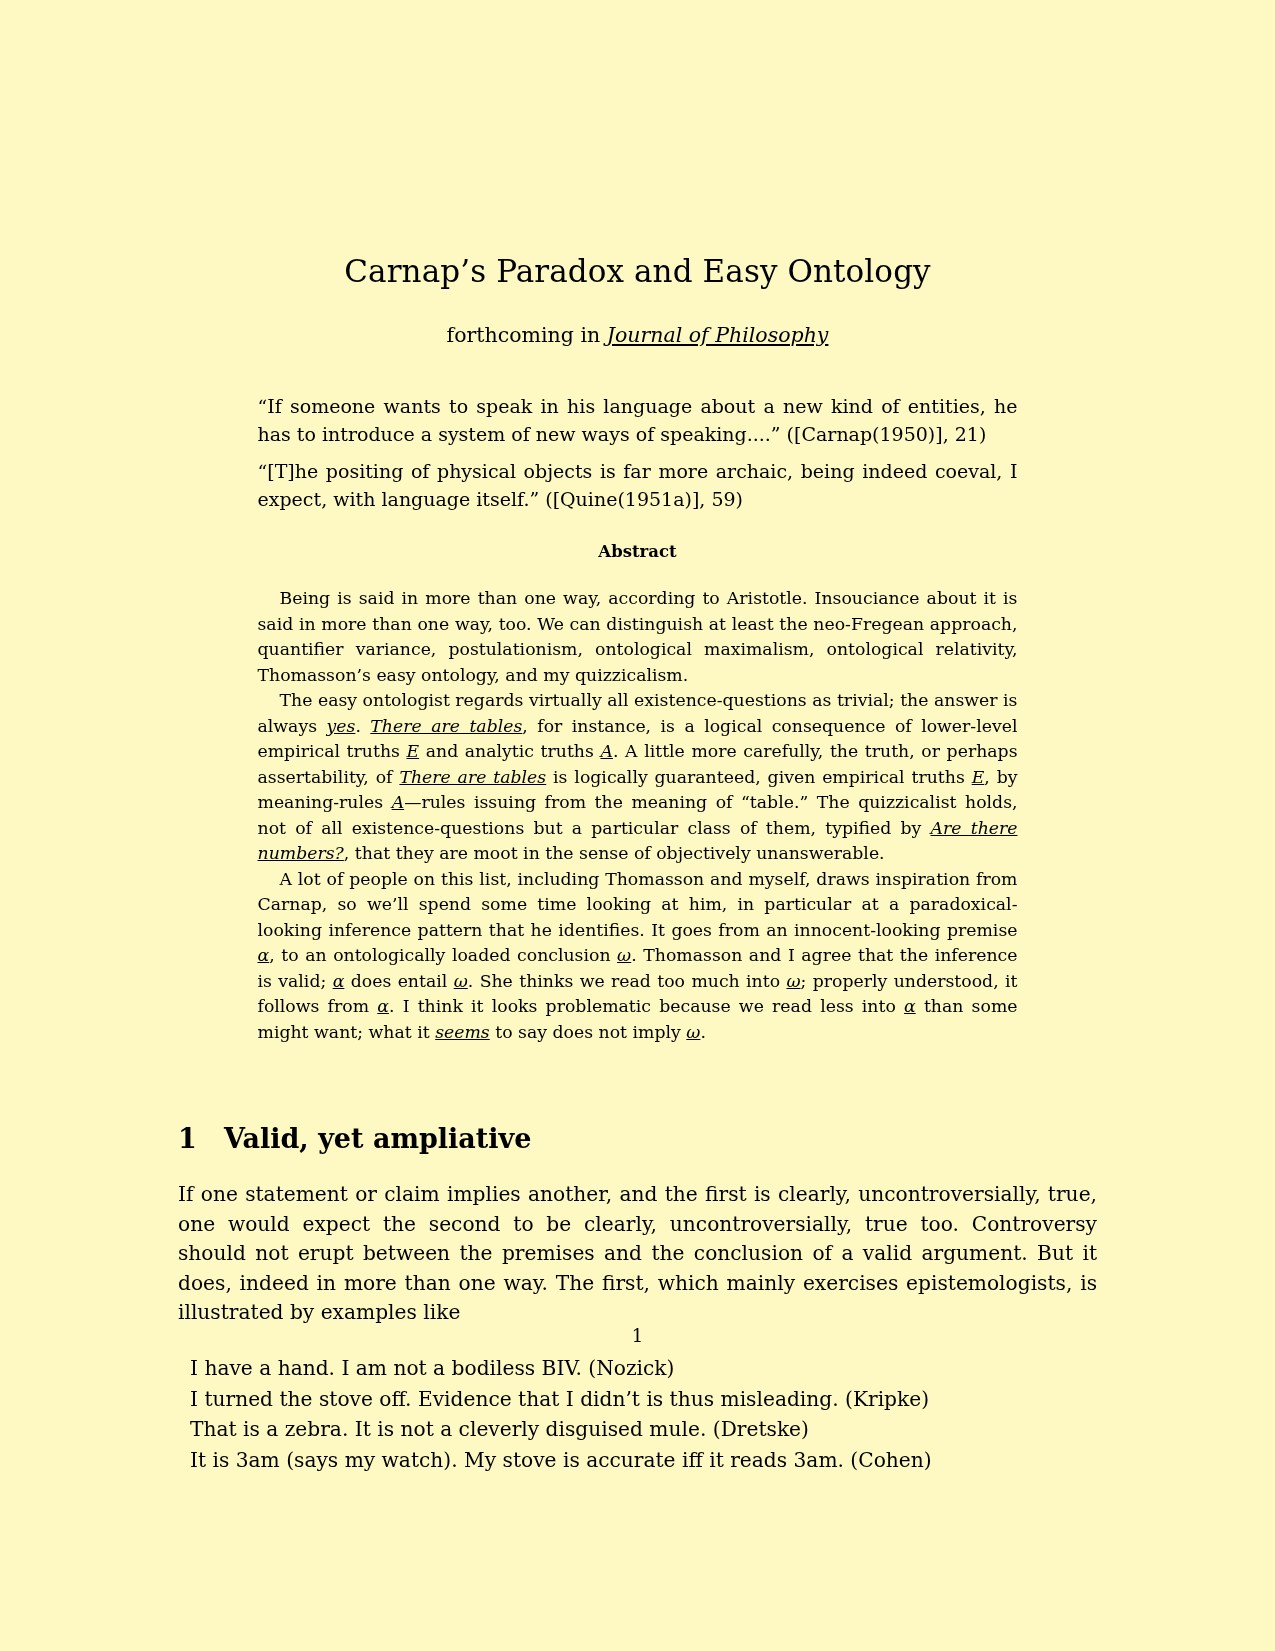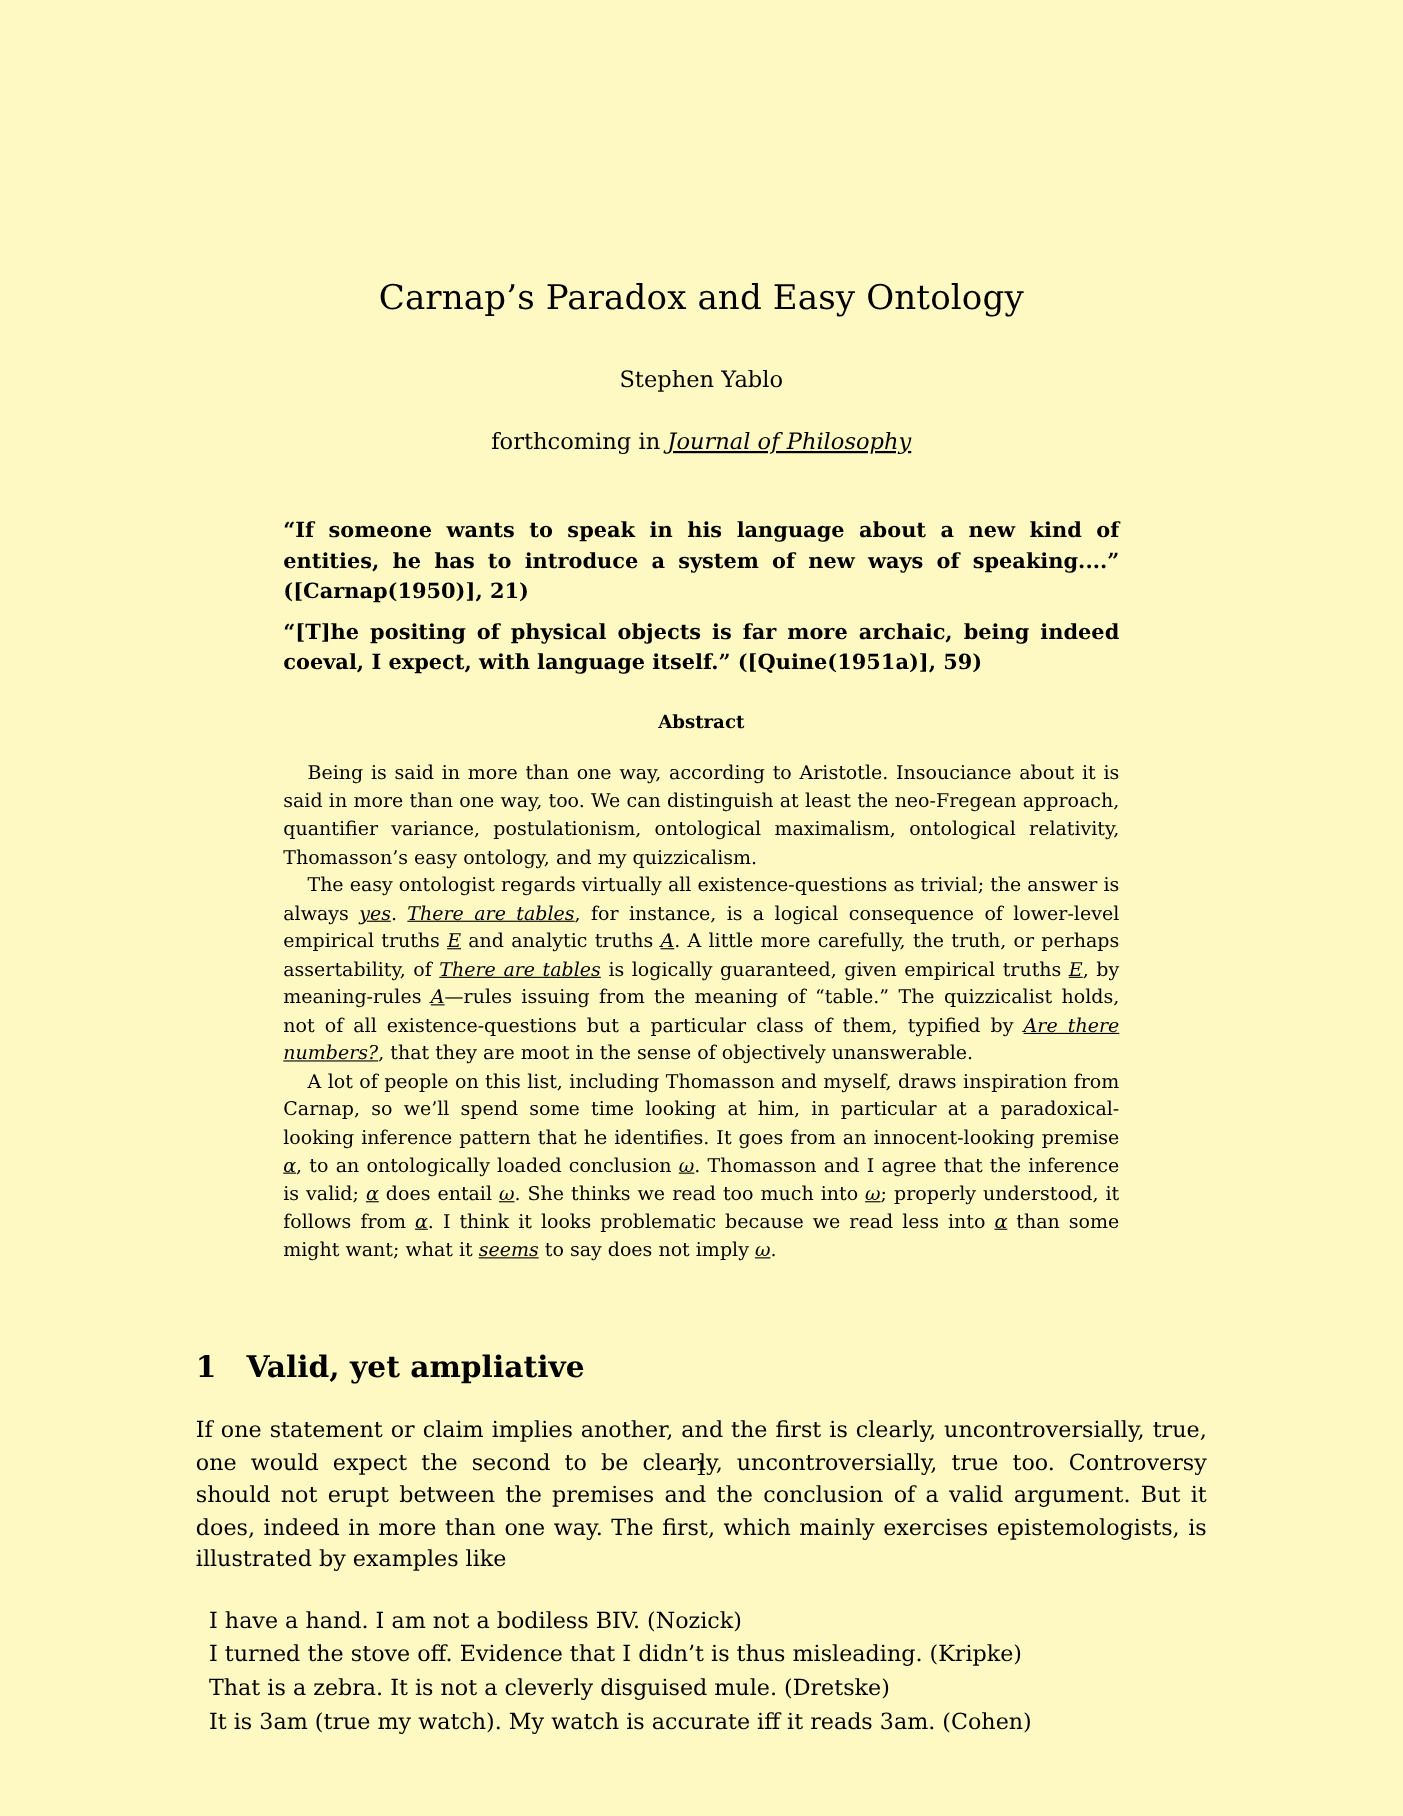--- a/index.html
+++ b/index.html
@@ -48,24 +48,23 @@
   .journal {
     text-align: center;
     font-size: 20.5px;
     margin: 0;
     padding-top: 32px;
   }
   .journal .it { font-style: italic; }
 
   
   .epigraphs {
-    margin: 10px auto;
+    margin: 0 auto;
     width: 760px;
     padding-top: 46px;
-    font-weight: bold;
   }
   .epi {
     font-size: 19px;
     line-height: 1.47;
     text-align: justify;
     text-justify: inter-word;
     margin: 0 0 9px 0;
     hyphens: none;
   }
 
@@ -140,21 +139,20 @@
   .it { font-style: italic; text-decoration: underline; }
 </style>
 </head>
 <body>
 
 <div class="page">
   <div class="content">
 
     <h1 class="title">Carnap’s Paradox and Easy Ontology</h1>
 
-    <div class="author">Stephen Yablo</div>
 
     <div class="journal"><span>forthcoming in </span><span class="it">Journal of Philosophy</span></div>
 
     <div class="epigraphs">
       <p class="epi">“If someone wants to speak in his language about a new kind of entities, he has to introduce a system of new ways of speaking....” ([Carnap(1950)], 21)</p>
       <p class="epi">“[T]he positing of physical objects is far more archaic, being indeed coeval, I expect, with language itself.” ([Quine(1951a)], 59)</p>
     </div>
 
     <div class="abstract-head">Abstract</div>
 
@@ -165,19 +163,19 @@
     </div>
 
     <h2 class="section-head"><span class="num">1</span><span>Valid, yet ampliative</span></h2>
 
     <p class="body-par">If one statement or claim implies another, and the first is clearly, uncontroversially, true, one would expect the second to be clearly, uncontroversially, true too. Controversy should not erupt between the premises and the conclusion of a valid argument. But it does, indeed in more than one way. The first, which mainly exercises epistemologists, is illustrated by examples like</p>
 
     <div class="examples">
       <p class="ex">I have a hand. I am not a bodiless BIV. (Nozick)</p>
       <p class="ex">I turned the stove off. Evidence that I didn’t is thus misleading. (Kripke)</p>
       <p class="ex">That is a zebra. It is not a cleverly disguised mule. (Dretske)</p>
-      <p class="ex">It is 3am (true my watch). My watch is accurate iff it reads 3am. (Cohen)</p>
+      <p class="ex">It is 3am (says my watch). My stove is accurate iff it reads 3am. (Cohen)</p>
     </div>
 
   </div>
 
   <div class="folio">1</div>
 </div>
 
 </body></html>

